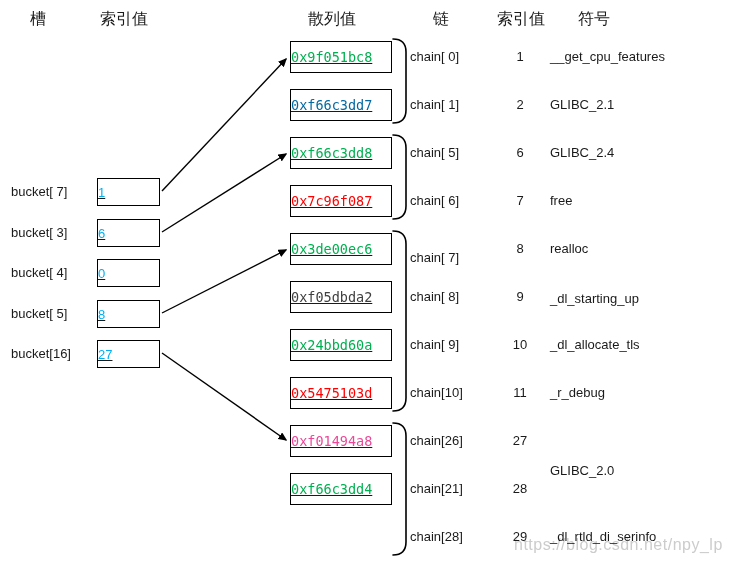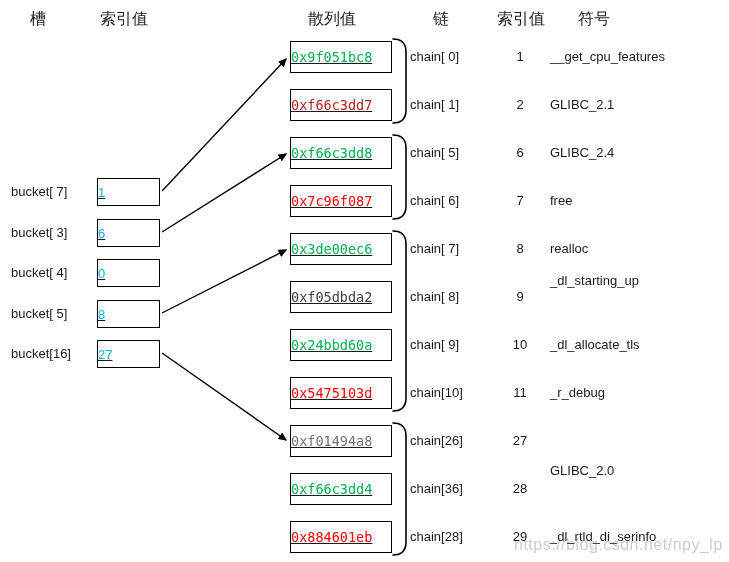--- a/index.html
+++ b/index.html
@@ -112,86 +112,83 @@
   </div>
   <div class="rowtxt bucket-label" style="top:344px">bucket[16]</div>
   <div class="box bucket-box" style="top:340px">
     <span style="color: rgb(0, 176, 240);">27</span>
   </div>
 
   <div class="box hash-box" style="top:41px">
       <span style="color: rgb(0, 176, 80);">0x9f051bc8</span>
     </div>
   <div class="box hash-box" style="top:89px">
-      <span style="color: #b91c1c;">0xf66c3dd7</span>
+      <span style="color: #0369a1;">0xf66c3dd7</span>
     </div>
   <div class="box hash-box" style="top:137px">
       <span style="color: rgb(0, 176, 80);">0xf66c3dd8</span>
     </div>
   <div class="box hash-box" style="top:185px">
       <span style="color: rgb(255, 0, 0);">0x7c96f087</span>
     </div>
   <div class="box hash-box" style="top:233px">
       <span style="color: rgb(0, 176, 80);">0x3de00ec6</span>
     </div>
   <div class="box hash-box" style="top:281px">
       <span style="color: #404040;">0xf05dbda2</span>
     </div>
   <div class="box hash-box" style="top:329px">
       <span style="color: rgb(0, 176, 80);">0x24bbd60a</span>
     </div>
   <div class="box hash-box" style="top:377px">
       <span style="color: rgb(255, 0, 0);">0x5475103d</span>
     </div>
   <div class="box hash-box" style="top:425px">
-      <span style="color: #737373;">0xf01494a8</span>
+      <span style="color: #ec4899;">0xf01494a8</span>
     </div>
   <div class="box hash-box" style="top:473px">
       <span style="color: rgb(0, 176, 80);">0xf66c3dd4</span>
-    </div>
-  <div class="box hash-box" style="top:521px">
-      <span style="color: rgb(255, 0, 0);">0x884601eb</span>
     </div>
 
   <div class="rowtxt chain-label" style="top:47px">chain[ 0]</div>
   <div class="rowtxt chain-index" style="top:47px">1</div>
   <div class="rowtxt chain-symbol" style="top:47px">__get_cpu_features</div>
 
   <div class="rowtxt chain-label" style="top:95px">chain[ 1]</div>
   <div class="rowtxt chain-index" style="top:95px">2</div>
   <div class="rowtxt chain-symbol" style="top:95px">GLIBC_2.1</div>
 
   <div class="rowtxt chain-label" style="top:143px">chain[ 5]</div>
   <div class="rowtxt chain-index" style="top:143px">6</div>
   <div class="rowtxt chain-symbol" style="top:143px">GLIBC_2.4</div>
 
   <div class="rowtxt chain-label" style="top:191px">chain[ 6]</div>
   <div class="rowtxt chain-index" style="top:191px">7</div>
   <div class="rowtxt chain-symbol" style="top:191px">free</div>
 
-  <div class="rowtxt chain-label" style="top:239px">chain[ 7]</div>
+  <div class="rowtxt chain-label" style="top:248px">chain[ 7]</div>
   <div class="rowtxt chain-index" style="top:239px">8</div>
   <div class="rowtxt chain-symbol" style="top:239px">realloc</div>
 
   <div class="rowtxt chain-label" style="top:287px">chain[ 8]</div>
   <div class="rowtxt chain-index" style="top:287px">9</div>
-  <div class="rowtxt chain-symbol" style="top:271px">_dl_starting_up</div>
+  <div class="rowtxt chain-symbol" style="top:289px">_dl_starting_up</div>
 
   <div class="rowtxt chain-label" style="top:335px">chain[ 9]</div>
   <div class="rowtxt chain-index" style="top:335px">10</div>
   <div class="rowtxt chain-symbol" style="top:335px">_dl_allocate_tls</div>
 
   <div class="rowtxt chain-label" style="top:383px">chain[10]</div>
   <div class="rowtxt chain-index" style="top:383px">11</div>
   <div class="rowtxt chain-symbol" style="top:383px">_r_debug</div>
 
   <div class="rowtxt chain-label" style="top:431px">chain[26]</div>
   <div class="rowtxt chain-index" style="top:431px">27</div>
 
-  <div class="rowtxt chain-label" style="top:479px">chain[36]</div>
+  <div class="rowtxt chain-label" style="top:479px">chain[21]</div>
   <div class="rowtxt chain-index" style="top:479px">28</div>
   <div class="rowtxt chain-symbol" style="top:461px">GLIBC_2.0</div>
 
   <div class="rowtxt chain-label" style="top:527px">chain[28]</div>
   <div class="rowtxt chain-index" style="top:527px">29</div>
   <div class="rowtxt chain-symbol" style="top:527px">_dl_rtld_di_serinfo</div>
 
 </div>
 
 </body></html>

